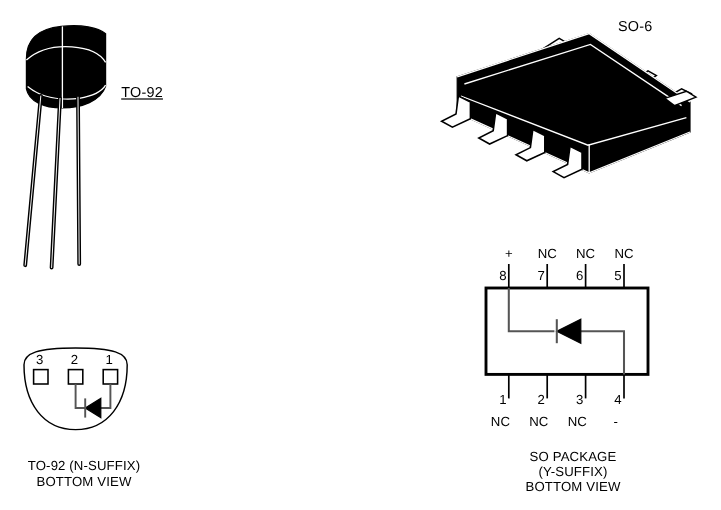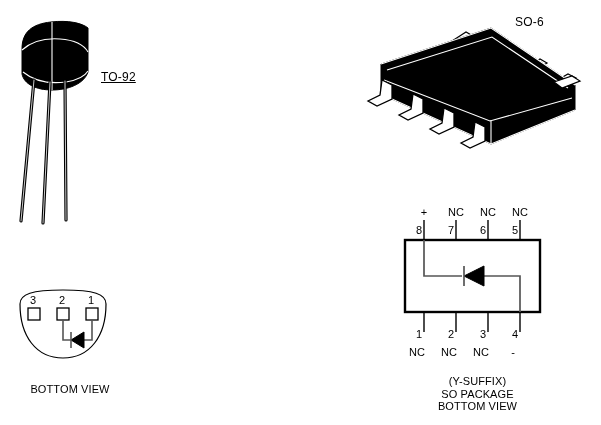--- a/index.html
+++ b/index.html
@@ -149,20 +149,21 @@
         <path d="M59,44 L59,60" stroke="#555555" stroke-width="1.6" fill="none"></path>
       </g>
     </svg>
   </div>
 
   <div class="label pinnum" style="left:26px; top:294px; width:14px;">3</div>
   <div class="label pinnum" style="left:55px; top:294px; width:14px;">2</div>
   <div class="label pinnum" style="left:84px; top:294px; width:14px;">1</div>
 
   <div class="label caption" style="left:0px; top:383px; width:140px;">
+    <span class="cap-line">TO-92 (N-SUFFIX)</span>
     <span class="cap-line">BOTTOM VIEW</span>
   </div>
 
   <div class="art" style="left:400px; top:218px;">
     <svg width="155" height="125" viewBox="0 0 155 125">
 
       <g stroke="#000000" stroke-width="1.4">
         <path d="M24,2 L24,22"></path>
         <path d="M56,2 L56,22"></path>
         <path d="M88,2 L88,22"></path>
@@ -204,18 +205,18 @@
   <div class="label pinnum" style="left:444px; top:328px; width:14px;">2</div>
   <div class="label pinnum" style="left:476px; top:328px; width:14px;">3</div>
   <div class="label pinnum" style="left:508px; top:328px; width:14px;">4</div>
 
   <div class="label pinlabel" style="left:403px; top:346px; width:28px;">NC</div>
   <div class="label pinlabel" style="left:435px; top:346px; width:28px;">NC</div>
   <div class="label pinlabel" style="left:467px; top:346px; width:28px;">NC</div>
   <div class="label pinlabel" style="left:499px; top:346px; width:28px;">-</div>
 
   <div class="label caption" style="left:405px; top:375px; width:145px;">
+    <span class="cap-line">SO PACKAGE</span>
     <span class="cap-line">(Y-SUFFIX)</span>
-    <span class="cap-line">SO PACKAGE</span>
     <span class="cap-line">BOTTOM VIEW</span>
   </div>
 
 </div>
 
 </body></html>

